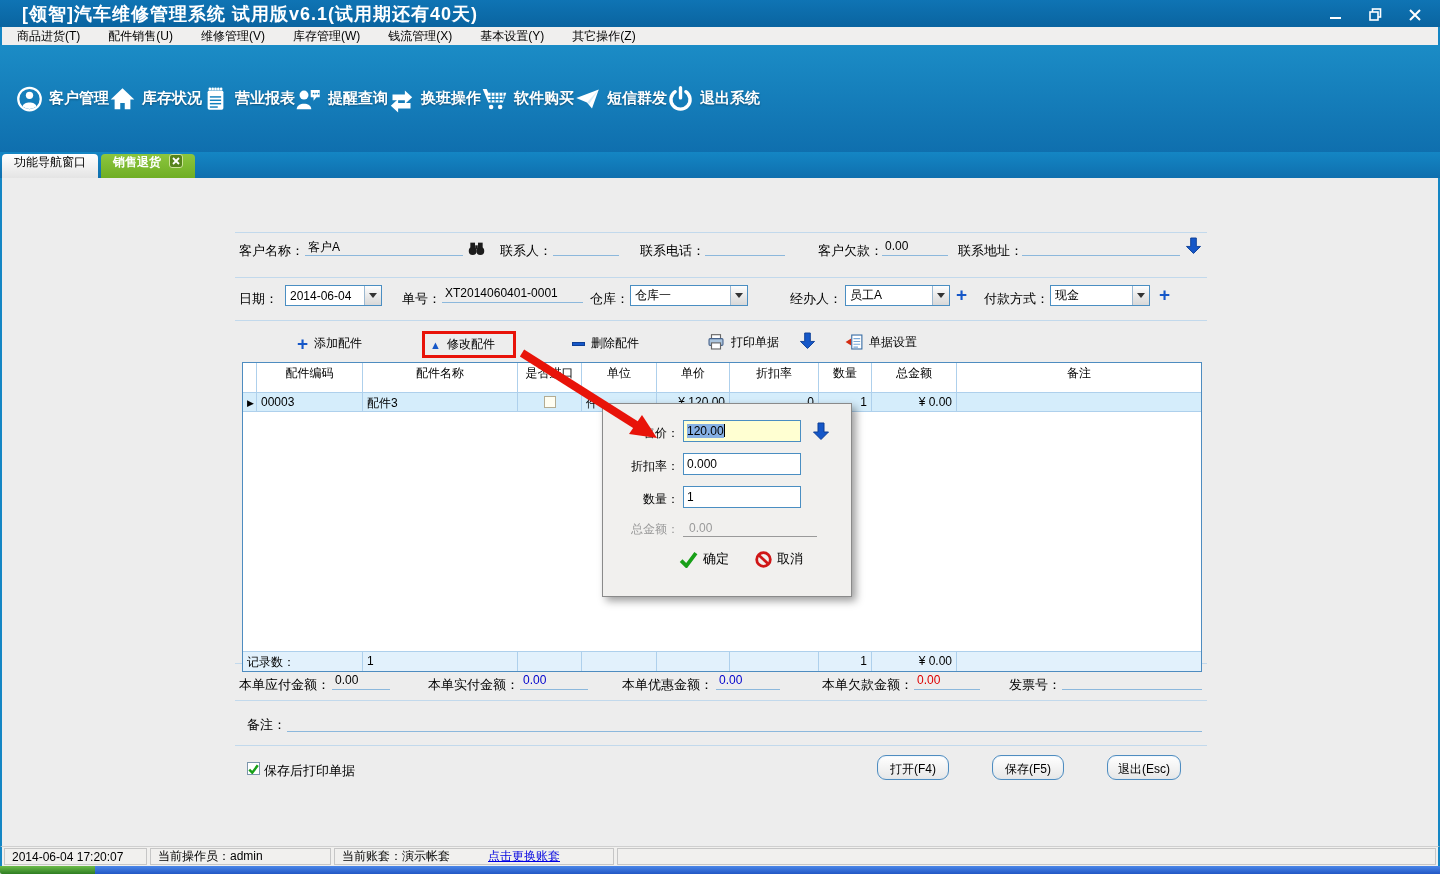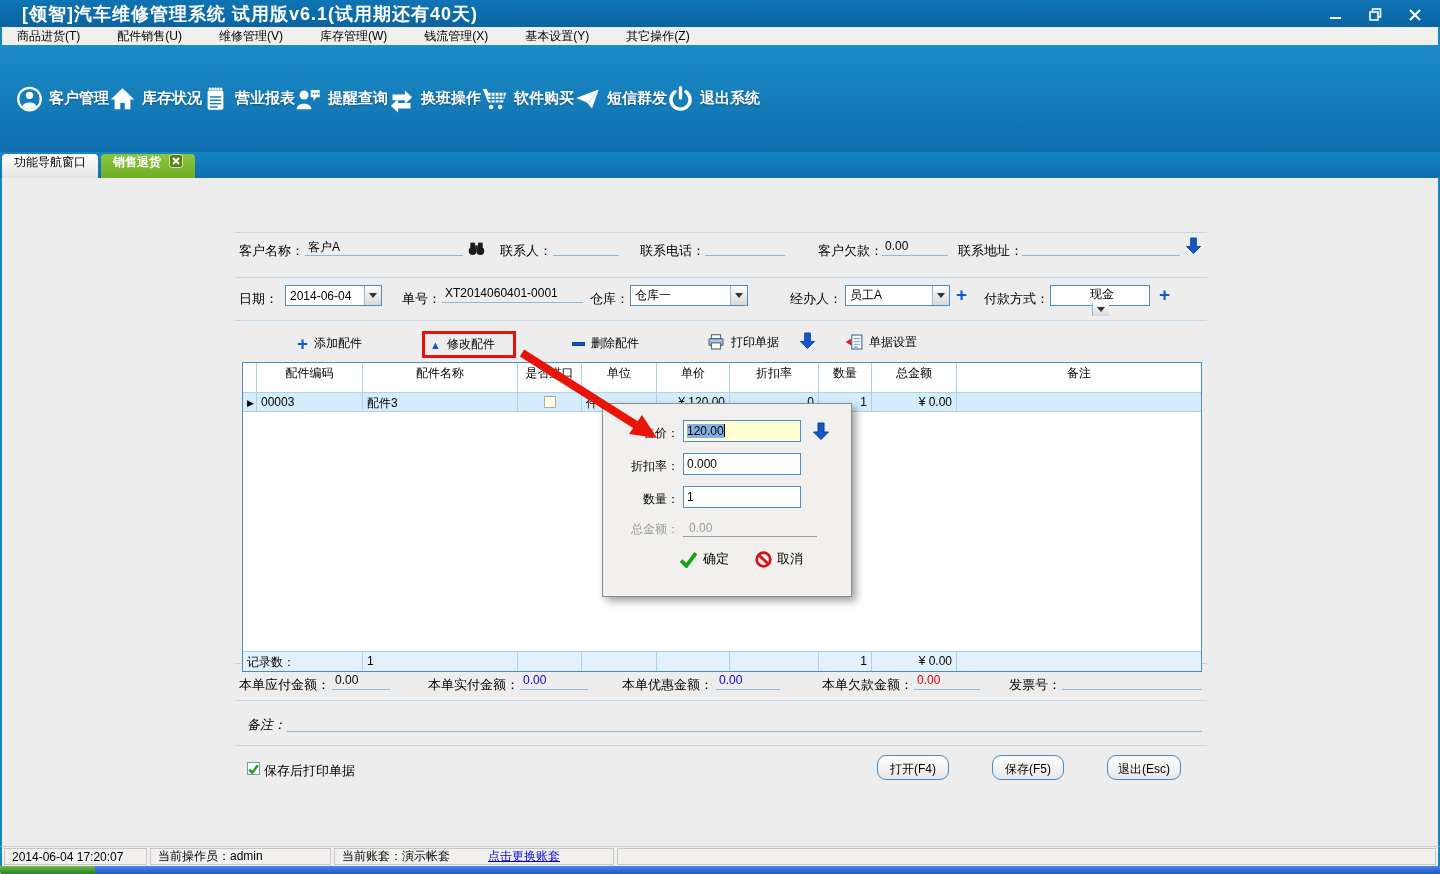--- a/index.html
+++ b/index.html
@@ -9,21 +9,21 @@
   .abs { position:absolute; }
   .lbl { white-space:nowrap; font-size:13px; }
 
   
   .titlebar { height:27px; background:linear-gradient(#0f74b4,#0a64a0); display:flex; align-items:center; padding:0 10px 0 22px; }
   .title-text { color:#fff; font-weight:bold; font-size:18px; letter-spacing:1px; }
   .win-controls { margin-left:auto; display:flex; gap:26px; align-items:center; padding-right:8px; }
   .wc { width:14px; height:14px; display:flex; align-items:flex-end; justify-content:center; cursor:default; }
 
   
-  .menubar { height:18px; background:#f0efee; border-left:2px solid #1486c4; border-right:2px solid #1486c4; display:flex; align-items:center; padding-left:6px; gap:19px; }
+  .menubar { height:18px; background:#f0efee; border-left:2px solid #1486c4; border-right:2px solid #1486c4; display:flex; align-items:center; padding-left:6px; gap:10px; }
   .menu-item { padding:1px 9px; white-space:nowrap; }
 
   
   .toolbar { height:107px; background:linear-gradient(#1b8cc6,#0f6fae); display:flex; align-items:center; padding-left:16px; }
   .tool-item { width:93px; display:flex; align-items:center; gap:6px; cursor:pointer; }
   .tool-item svg { width:50px; height:50px; }
   .tool-label { color:#fff; font-weight:bold; font-size:15px; text-shadow:0 1px 2px rgba(0,0,0,.35); white-space:nowrap; }
 
   
   .tabstrip { height:26px; background:linear-gradient(#1486c4,#0f6fae); display:flex; align-items:flex-end; padding-left:2px; gap:3px; }
@@ -270,21 +270,21 @@
     </div>
     <span class="lbl abs" style="left:788px;top:112px;">经办人：</span>
     <div class="combo" style="left:843px;top:107px;width:105px;">
       <span class="ctext">员工A</span>
         <span class="cbtn">
           <span class="tri-down"></span>
         </span>
     </div>
     <span class="plus-glyph abs" style="left:954px;top:110px;">+</span>
     <span class="lbl abs" style="left:982px;top:112px;">付款方式：</span>
-    <div class="combo" style="left:1048px;top:107px;width:100px;flex-direction:column;">
+    <div class="combo" style="left:1048px;top:107px;width:100px;">
       <span class="ctext">现金</span>
         <span class="cbtn">
           <span class="tri-down"></span>
         </span>
     </div>
     <span class="plus-glyph abs" style="left:1157px;top:110px;">+</span>
 
     <div class="act" style="left:295px;top:157px;">
       <span class="plus-glyph">+</span>
         <span>添加配件</span>
@@ -401,21 +401,21 @@
     <div class="ufield" style="left:330px;top:495px;width:58px;"><span>0.00</span></div>
     <span class="lbl abs" style="left:426px;top:498px;">本单实付金额：</span>
     <div class="ufield blue-val" style="left:518px;top:495px;width:68px;"><span>0.00</span></div>
     <span class="lbl abs" style="left:620px;top:498px;">本单优惠金额：</span>
     <div class="ufield blue-val" style="left:714px;top:495px;width:64px;"><span>0.00</span></div>
     <span class="lbl abs" style="left:820px;top:498px;">本单欠款金额：</span>
     <div class="ufield red-val" style="left:912px;top:495px;width:66px;"><span>0.00</span></div>
     <span class="lbl abs" style="left:1007px;top:498px;">发票号：</span>
     <div class="ufield" style="left:1060px;top:495px;width:140px;"><span></span></div>
 
-    <span class="lbl abs" style="left:245px;top:538px;font-style:italic;">备注：</span>
+    <span class="lbl abs" style="left:245px;top:538px;">备注：</span>
     <div class="abs" style="left:285px;top:553px;width:915px;border-bottom:1px solid #8cb8dc;"></div>
 
     <div class="checkbox" style="left:245px;top:584px;">
       <svg width="11" height="10" viewBox="0 0 18 16">
           <path d="M2 9l5 5L16 2" stroke="#18a018" stroke-width="4" fill="none"></path>
         </svg>
     </div>
     <span class="lbl abs" style="left:262px;top:584px;">保存后打印单据</span>
     <div class="btn" style="left:875px;top:577px;width:72px;">打开(F4)</div>
     <div class="btn" style="left:990px;top:577px;width:72px;">保存(F5)</div>

